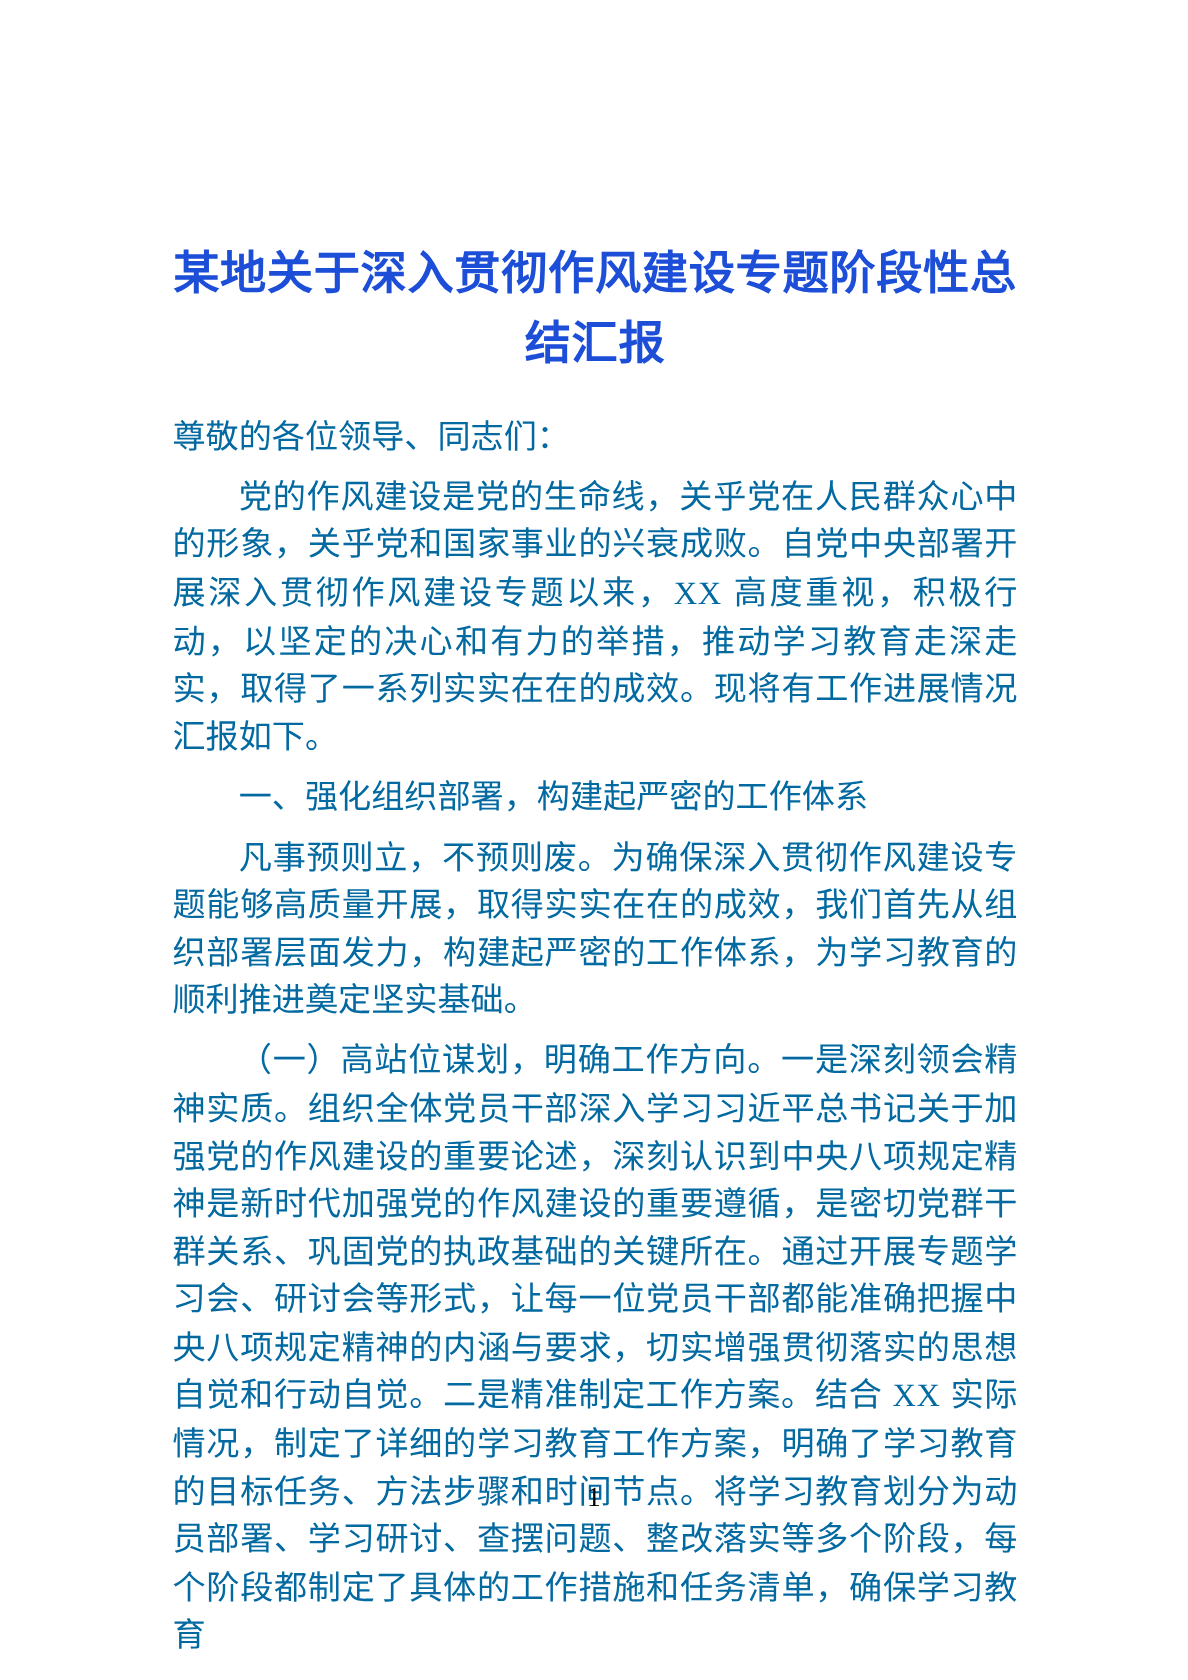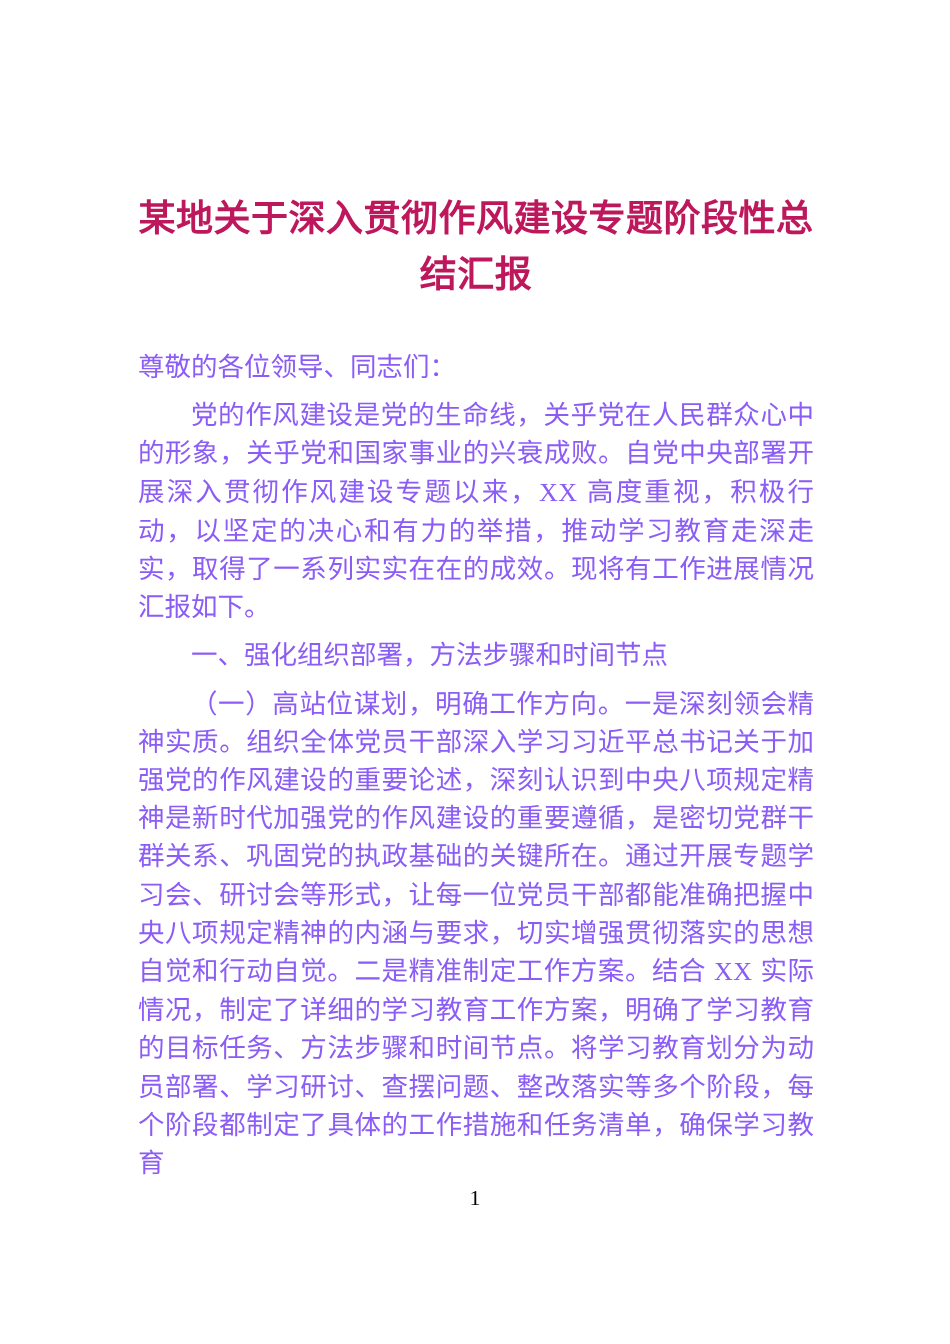--- a/index.html
+++ b/index.html
@@ -30,34 +30,34 @@
     position: absolute;
     left: 138px;
     top: 166px;
     width: 676px;
     text-align: center;
     font-family: "Liberation Sans", "DejaVu Sans", sans-serif;
     font-weight: bold;
     font-size: 37px;
     line-height: 56px;
     letter-spacing: 0.5px;
-    color: #be185d;
+    color: #1d4ed8;
     white-space: normal;
   }
 
   
   .doc-body {
     position: absolute;
     left: 138px;
-    top: 348px;
+    top: 330px;
     width: 676px;
     font-family: "Liberation Sans", "DejaVu Sans", sans-serif;
     font-size: 26.5px;
     line-height: 38.2px;
-    color: #8b5cf6;
+    color: #0369a1;
     text-align: justify;
     text-justify: inter-ideograph;
     letter-spacing: 0px;
   }
 
   .para {
     margin: 0;
     padding: 0;
     text-align: justify;
     text-justify: inter-ideograph;
@@ -99,22 +99,23 @@
 <div class="page">
 
   <h1 class="doc-title">某地关于深入贯彻作风建设专题阶段性总结汇报</h1>
 
   <div class="doc-body">
 
     <p class="para noindent">尊敬的各位领导、同志们：</p>
 
     <p class="para indent">党的作风建设是党的生命线，关乎党在人民群众心中的形象，关乎党和国家事业的兴衰成败。自党中央部署开展深入贯彻作风建设专题以来，<span class="latin">XX</span> 高度重视，积极行动，以坚定的决心和有力的举措，推动学习教育走深走实，取得了一系列实实在在的成效。现将有工作进展情况汇报如下。</p>
 
-    <p class="para indent">一、强化组织部署，方法步骤和时间节点</p>
+    <p class="para indent">一、强化组织部署，构建起严密的工作体系</p>
 
+    <p class="para indent">凡事预则立，不预则废。为确保深入贯彻作风建设专题能够高质量开展，取得实实在在的成效，我们首先从组织部署层面发力，构建起严密的工作体系，为学习教育的顺利推进奠定坚实基础。</p>
 
     <p class="para indent">（一）高站位谋划，明确工作方向。一是深刻领会精神实质。组织全体党员干部深入学习习近平总书记关于加强党的作风建设的重要论述，深刻认识到中央八项规定精神是新时代加强党的作风建设的重要遵循，是密切党群干群关系、巩固党的执政基础的关键所在。通过开展专题学习会、研讨会等形式，让每一位党员干部都能准确把握中央八项规定精神的内涵与要求，切实增强贯彻落实的思想自觉和行动自觉。二是精准制定工作方案。结合 <span class="latin">XX</span> 实际情况，制定了详细的学习教育工作方案，明确了学习教育的目标任务、方法步骤和时间节点。将学习教育划分为动员部署、学习研讨、查摆问题、整改落实等多个阶段，每个阶段都制定了具体的工作措施和任务清单，确保学习教育</p>
 
   </div>
 
   <div class="page-number">1</div>
 
 </div>
 
 </body></html>

